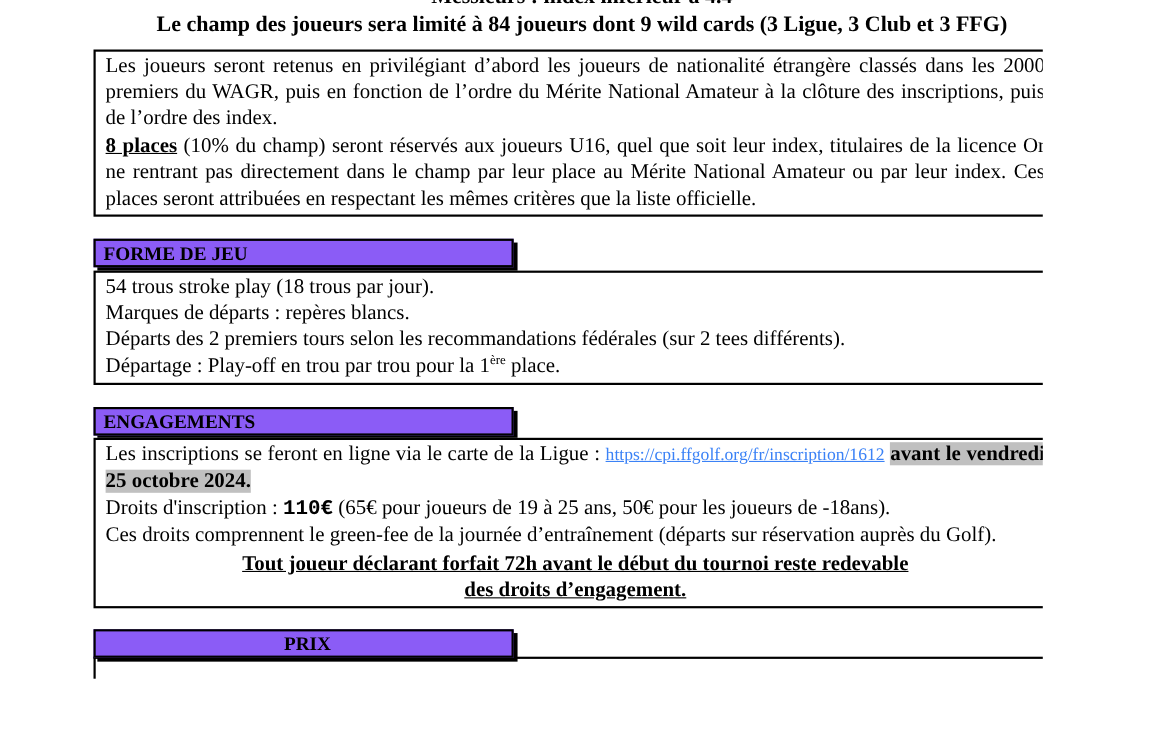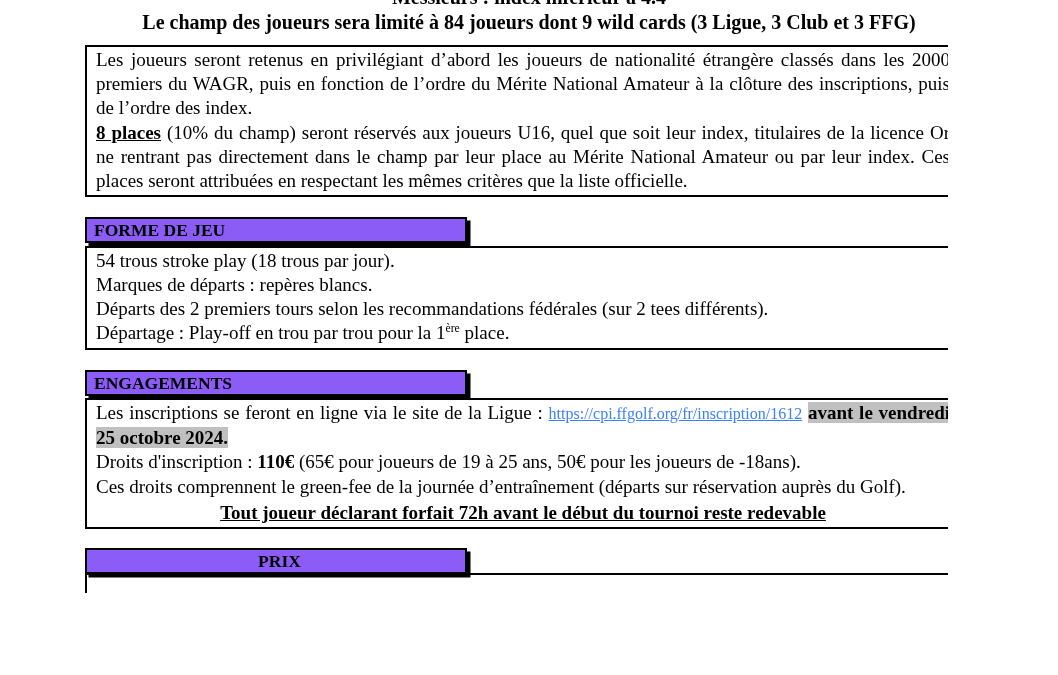--- a/index.html
+++ b/index.html
@@ -44,21 +44,21 @@
   }
   .section-box { margin-top:2.5px; }
 
   .box-engagements { text-align:justify; }
   .box-engagements p { margin:0; }
   .doc-link {
     color:#3b82f6; text-decoration:underline;
     font-size:16px;
   }
   .highlight { background:#C0C0C0; font-weight:700; }
-  .bold { font-weight:700; }
+  .bold { font-weight:700;font-family:Liberation Mono, monospace; }
   .forfait {
     text-align:center; font-weight:700; text-decoration:underline;
     margin-top:2px;
   }
   sup { font-size:0.62em; line-height:0; }
 
   .next-box {
     margin-top:-1px;
     width:888px; height:20px;
     border:2.5px solid #000; border-bottom:none;
@@ -86,25 +86,26 @@
     <div class="section-header">FORME DE JEU</div>
     <div class="content-box section-box">
       <div>54 trous stroke play (18 trous par jour).</div>
       <div>Marques de départs : repères blancs.</div>
       <div>Départs des 2 premiers tours selon les recommandations fédérales (sur 2 tees différents).</div>
       <div><span>Départage : Play-off en trou par trou pour la 1</span><sup>ère</sup><span> place.</span></div>
     </div>
 
     <div class="section-header">ENGAGEMENTS</div>
     <div class="content-box section-box box-engagements">
-      <p><span>Les inscriptions se feront en ligne via le site de la Ligue : </span><a href="#" class="doc-link">https://cpi.ffgolf.org/fr/inscription/1612</a><span> </span><span class="highlight">avant le vendredi 25 octobre 2024.</span></p>
+      <p><span>Les inscriptions se feront en ligne via le carte de la Ligue : </span><a href="#" class="doc-link">https://cpi.ffgolf.org/fr/inscription/1612</a><span> </span><span class="highlight">avant le vendredi 25 octobre 2024.</span></p>
       <p><span>Droits d'inscription : </span><span class="bold">110€</span><span> (65€ pour joueurs de 19 à 25 ans, 50€ pour les joueurs de -18ans).</span></p>
       <p>Ces droits comprennent le green-fee de la journée d’entraînement (départs sur réservation auprès du Golf).</p>
       <div class="forfait">
         <div>Tout joueur déclarant forfait 72h avant le début du tournoi reste redevable</div>
+        <div>des droits d’engagement.</div>
       </div>
     </div>
 
     <div class="section-header hdr-prix">PRIX</div>
     <div class="next-box"></div>
 
   </div>
 </div>
 
 </body></html>

